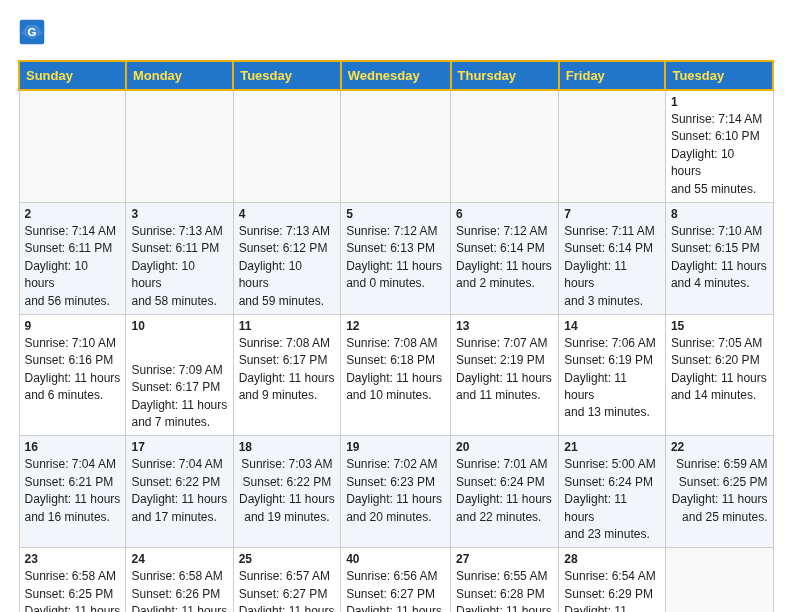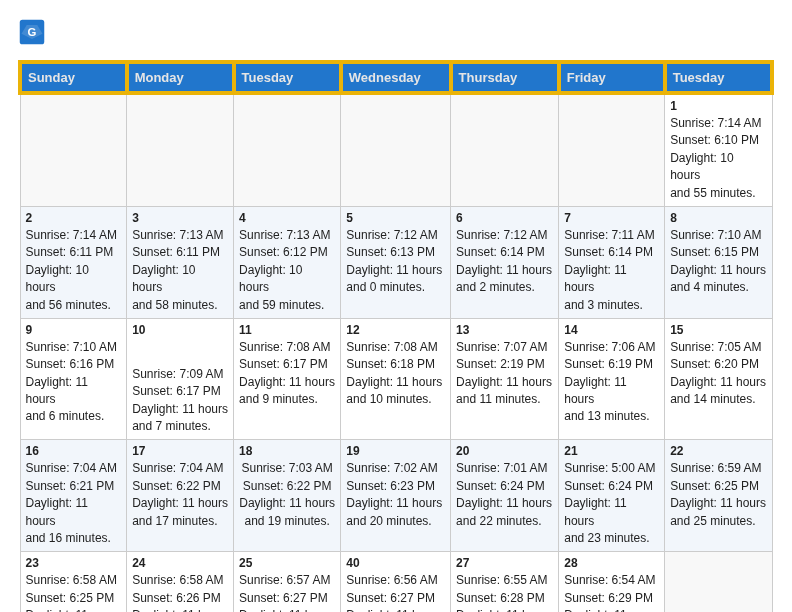--- a/index.html
+++ b/index.html
@@ -52,26 +52,26 @@
       font-size: 14px;
       color: #444;
     }
     .calendar {
       width: 100%;
       border-collapse: collapse;
       border: 1px solid #ccc;
     }
     .calendar th {
       background: #2176cc;
-      color: #e5e5e5;
+      color: #fde047;
       font-size: 13px;
       font-weight: bold;
       padding: 6px 6px;
       text-align: left;
-      border: 4px solid #eab308;
+      border: 2px solid #eab308;
     }
     .calendar td {
       vertical-align: top;
       border: 1px solid #ccc;
       padding: 4px 5px;
       width: 113px;
       min-height: 80px;
       background: #fff;
       font-size: 10.5px;
       color: #222;
@@ -284,21 +284,21 @@
           </td>
           <td>
             <span class="day-num">21</span>
             <div class="day-info" style="white-space: pre-line;">Sunrise: 5:00 AM
 Sunset: 6:24 PM
 Daylight: 11 hours
 and 23 minutes.</div>
           </td>
           <td>
             <span class="day-num">22</span>
-            <div class="day-info" style="white-space: pre-line;">Sunrise: 6:59 AM
+            <div class="day-info" style="white-space: pre-line; text-align: right;">Sunrise: 6:59 AM
 Sunset: 6:25 PM
 Daylight: 11 hours
 and 25 minutes.</div>
           </td>
         </tr>
         <tr>
           <td>
             <span class="day-num">23</span>
             <div class="day-info" style="white-space: pre-line;">Sunrise: 6:58 AM
 Sunset: 6:25 PM

